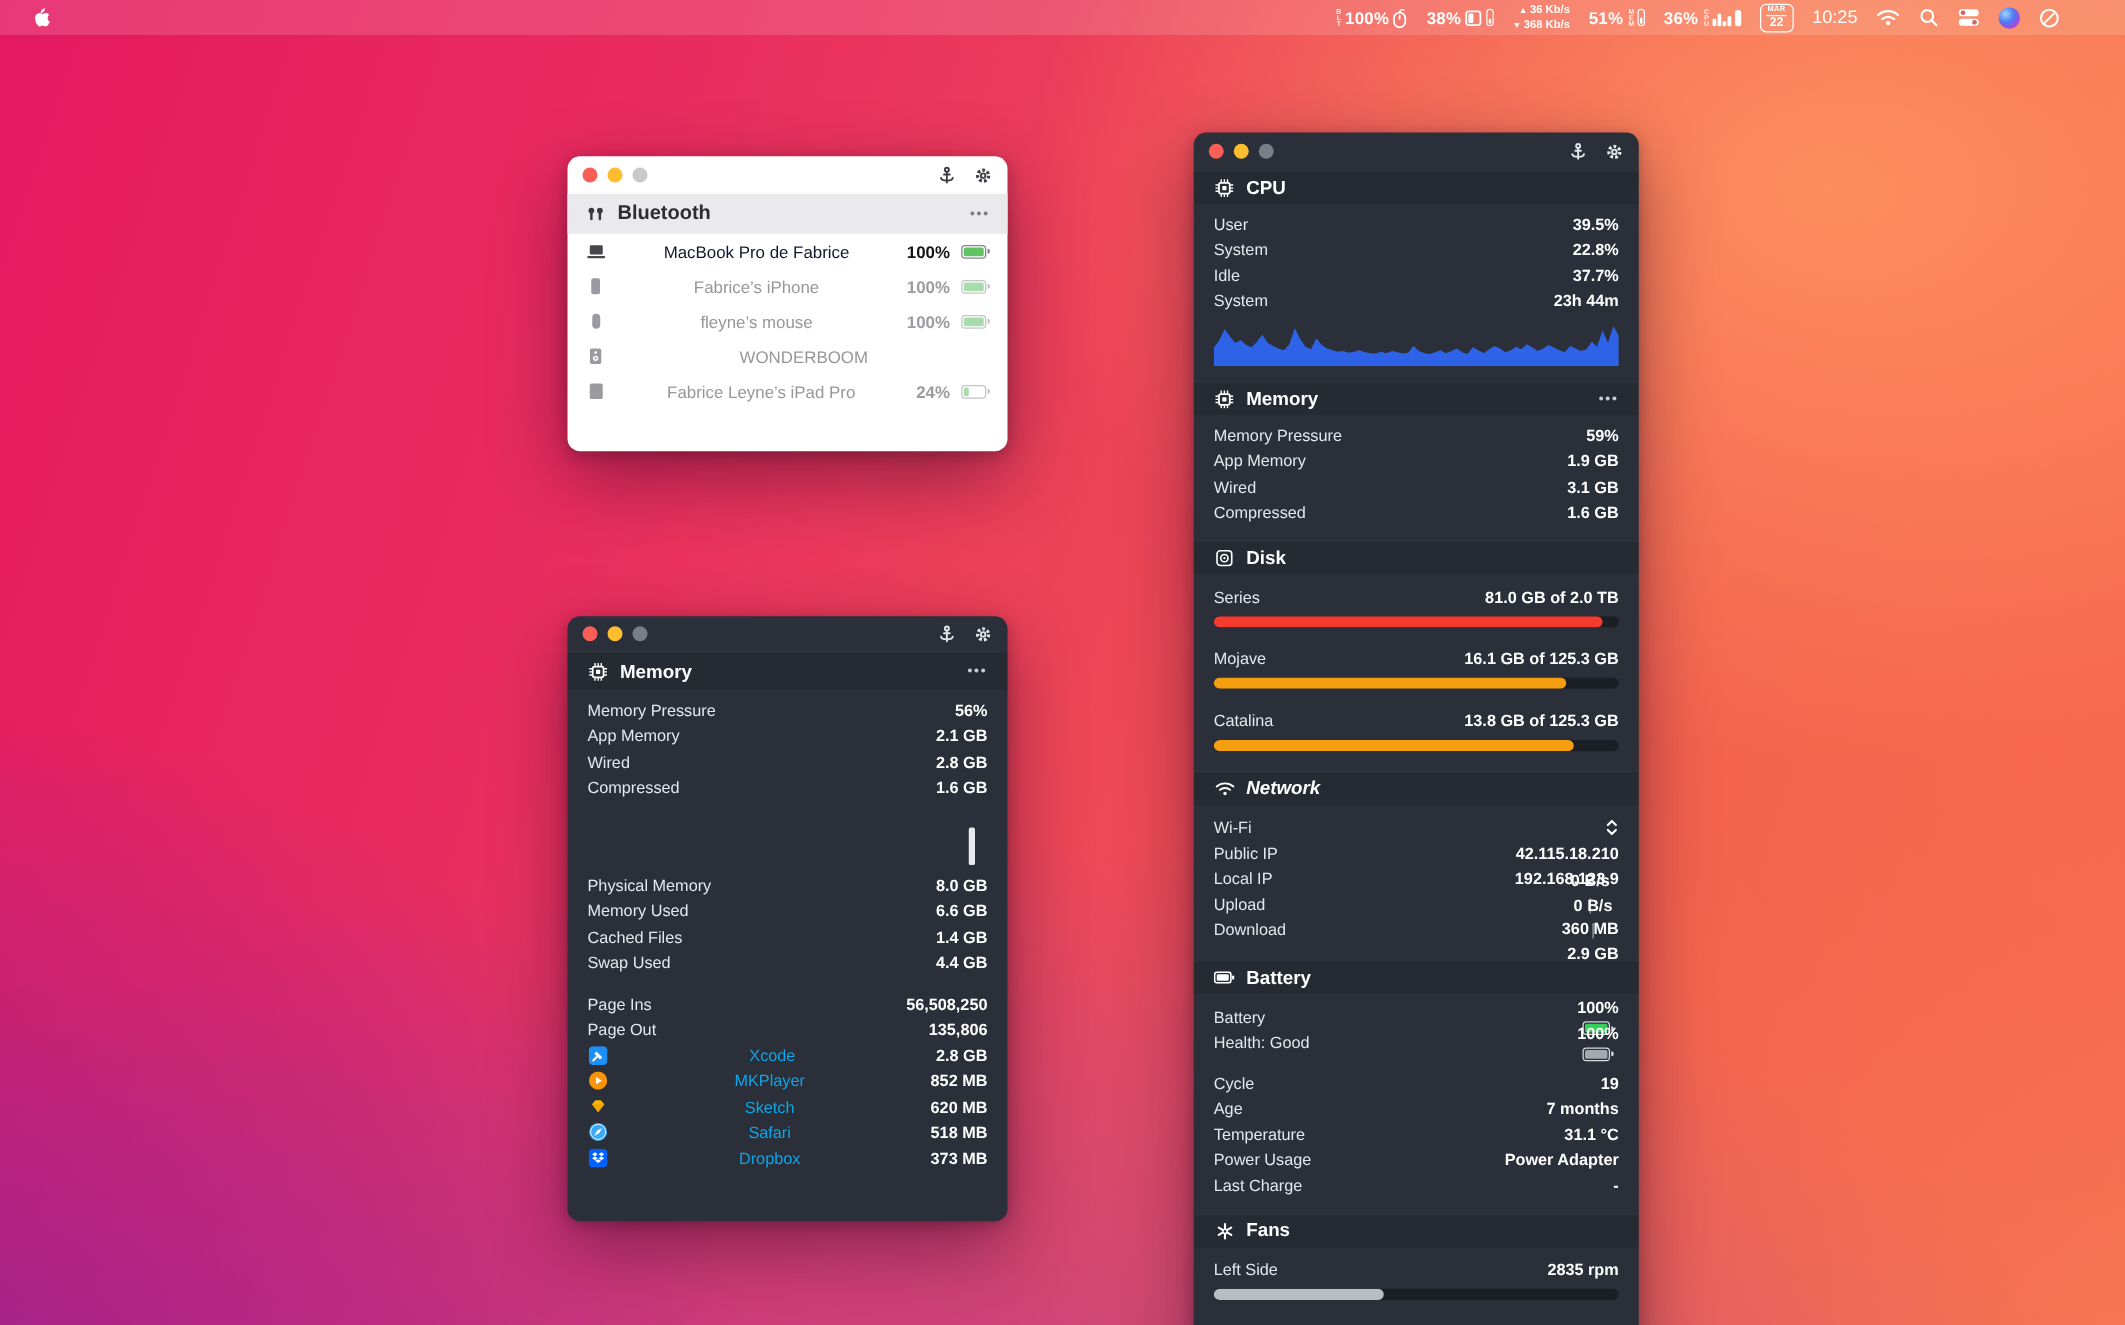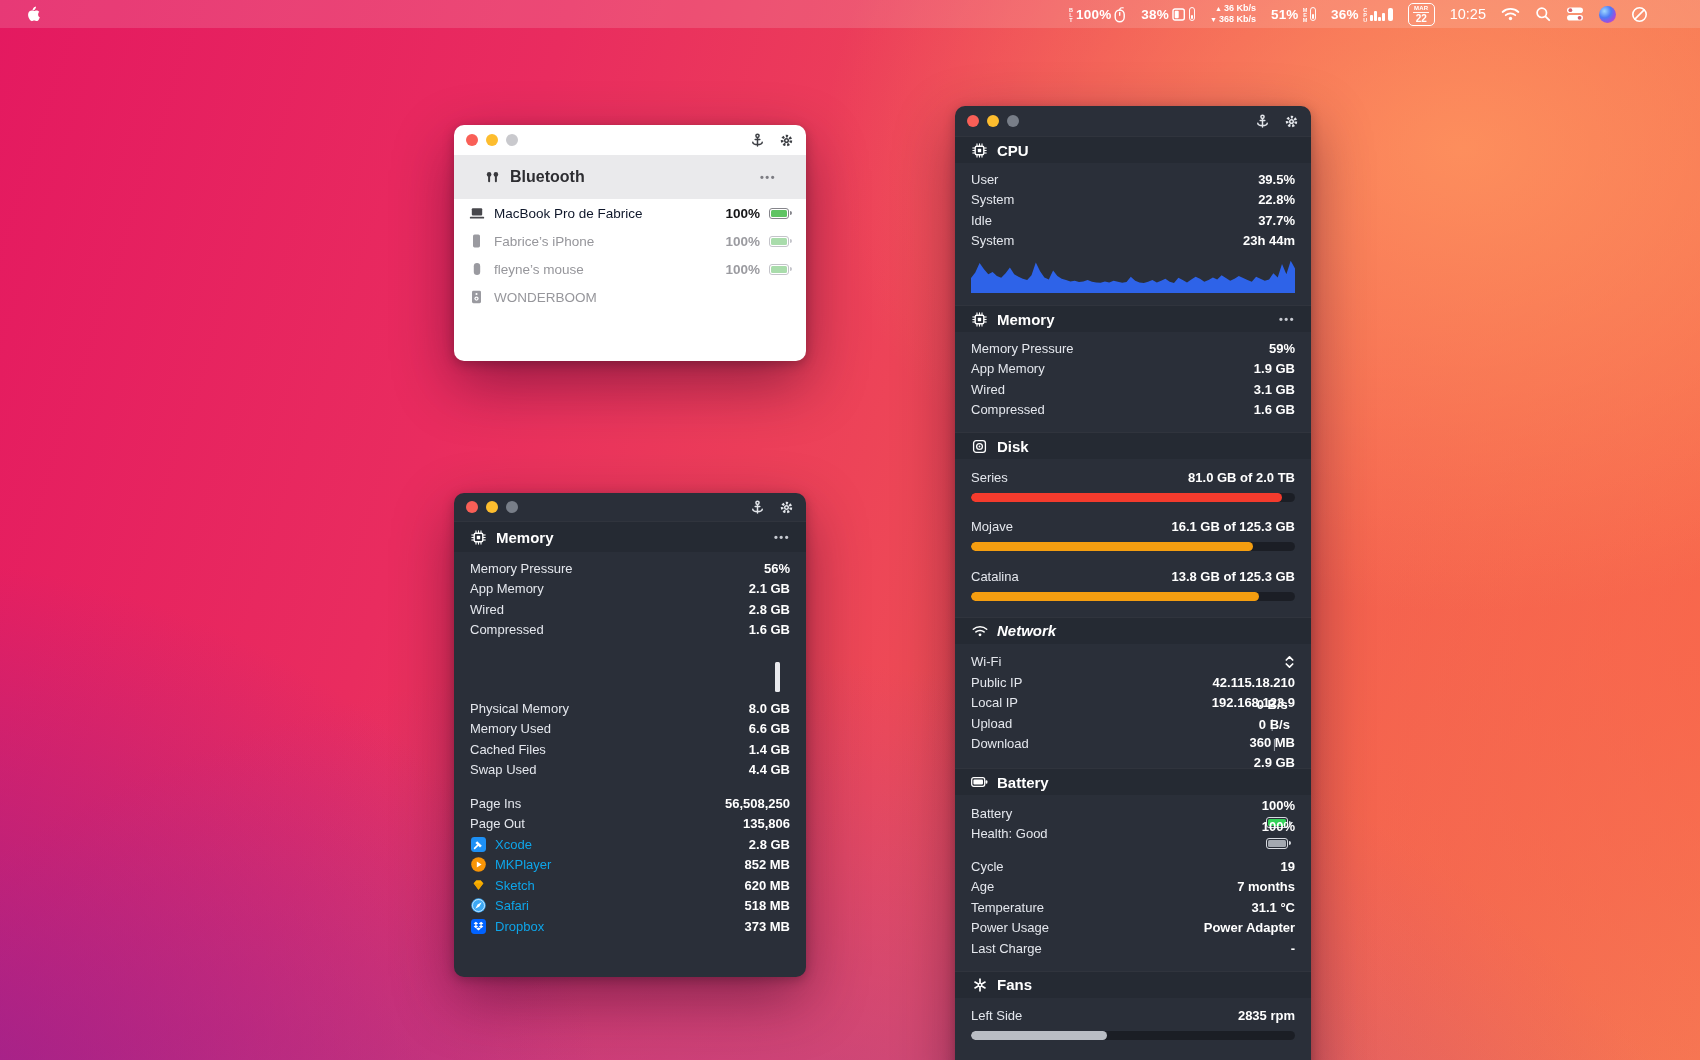--- a/index.html
+++ b/index.html
@@ -5,21 +5,21 @@
   html,body{margin:0;padding:0;}
   body{width:1700px;height:1060px;overflow:hidden;position:relative;
        font-family:"Liberation Sans","DejaVu Sans",sans-serif;
        -webkit-font-smoothing:antialiased;}
   .desktop{position:absolute;inset:0;
     background:
       radial-gradient(1100px 800px at 86% 14%, rgba(255,150,95,.85), rgba(255,150,95,0) 58%),
       radial-gradient(1500px 1100px at 108% 58%, rgba(250,95,72,.75), rgba(250,95,72,0) 62%),
       radial-gradient(1200px 950px at -8% 108%, rgba(148,32,148,.95), rgba(148,32,148,0) 62%),
       radial-gradient(1700px 1200px at 42% 132%, rgba(158,58,168,.75), rgba(158,58,168,0) 62%),
-      linear-gradient(108deg,#e41960 0%,#e92c5f 28%,#ee4a56 55%,#f26852 80%,#f57d56 100%);}
+      linear-gradient(108deg,#e41960 0%,#e92c5f 28%,#ee4a56 55%,#f26852 80%,#f57d56 100%); text-align: center;}
   
   .menubar{position:absolute;left:0;top:0;right:0;height:28px;
     background:rgba(255,255,255,.14);display:flex;align-items:center;color:#fff;}
   .mb-left{padding-left:26px;display:flex;align-items:center;}
   .mb-right{margin-left:auto;display:flex;align-items:center;gap:15px;padding-right:52px;}
   .mi{display:flex;align-items:center;gap:3px;}
   .mval{font-size:13.5px;font-weight:700;letter-spacing:.2px;}
   .vtag{writing-mode:vertical-rl;text-orientation:upright;font-size:5.5px;font-weight:700;
         line-height:1;letter-spacing:-1px;opacity:.95;}
   .netcol{display:flex;flex-direction:column;align-items:flex-end;line-height:10px;font-size:9px;font-weight:700;}
@@ -43,21 +43,21 @@
   .win{position:absolute;border-radius:10px;box-shadow:0 22px 60px rgba(45,0,35,.45),0 3px 12px rgba(0,0,0,.25);}
   .titlebar{height:30px;display:flex;align-items:center;padding:0 12px;}
   .dots{display:flex;gap:8px;align-items:center;}
   .dot{width:12px;height:12px;border-radius:50%;}
   .dot.r{background:#f95f57}.dot.y{background:#fdbd2e}
   .tbicons{margin-left:auto;display:flex;align-items:center;gap:15px;}
   .menu-dots{margin-left:auto;font-size:11px;font-weight:700;letter-spacing:1.5px;}
   
   .win.light{background:#fff;color:#2b2b2e;}
   .win.light .dot.g{background:#c9c9cd;}
-  .bt-header{height:44px;background:#eaeaec;display:flex;align-items:center;gap:9px;padding:0 30px;
+  .bt-header{height:32px;background:#eaeaec;display:flex;align-items:center;gap:9px;padding:0 14px;
     font-size:16px;font-weight:700;color:#2e2e32;}
   .bt-header .menu-dots{color:#7c7c82;}
   .bt-row{height:28px;display:flex;align-items:center;gap:9px;padding:0 14px;font-size:13.5px;}
   .bt-row .ic{width:17px;display:flex;justify-content:center;color:#9a9aa0;}
   .bt-row.active .ic{color:#47474c;}
   .bt-row .nm{flex:1;color:#96969b;}
   .bt-row.active .nm{color:#0f172a;}
   .bt-row .pv{font-weight:700;color:#9b9ba0;}
   .bt-row.active .pv{color:#141416;}
   .batt{display:inline-flex;align-items:center;}
@@ -275,20 +275,35 @@
       <span class="ic">
         <svg width="11" height="14" viewBox="0 0 11 14" fill="currentColor">
             <rect x="1" y="0.8" width="9" height="12.4" rx="1.4"></rect>
             <circle cx="5.5" cy="4" r="1.1" fill="#fff"></circle>
             <circle cx="5.5" cy="8.6" r="2.1" fill="#fff"></circle>
             <circle cx="5.5" cy="8.6" r="0.9" fill="currentColor"></circle>
           </svg>
       </span>
       <span class="nm">WONDERBOOM</span>
     </div>
+    <div class="bt-row">
+      <span class="ic">
+        <svg width="12" height="14" viewBox="0 0 12 14" fill="currentColor">
+            <rect x="0.8" y="0.8" width="10.4" height="12.4" rx="1.5"></rect>
+          </svg>
+      </span>
+      <span class="nm">Fabrice Leyne’s iPad Pro</span>
+      <span class="pv">24%</span>
+      <span class="batt dim">
+          <span class="bb">
+            <i class="bf" style="width: 24%;"></i>
+          </span>
+          <span class="bc"></span>
+        </span>
+    </div>
   </div>
 
   <div class="win darkwin" style="left:454px;top:493px;width:352px;height:484px;">
     <div class="titlebar" style="height:28px;">
       <div class="dots">
         <span class="dot r"></span>
         <span class="dot y"></span>
         <span class="dot g"></span>
       </div>
       <div class="tbicons" style="color:#e3e6eb;">

